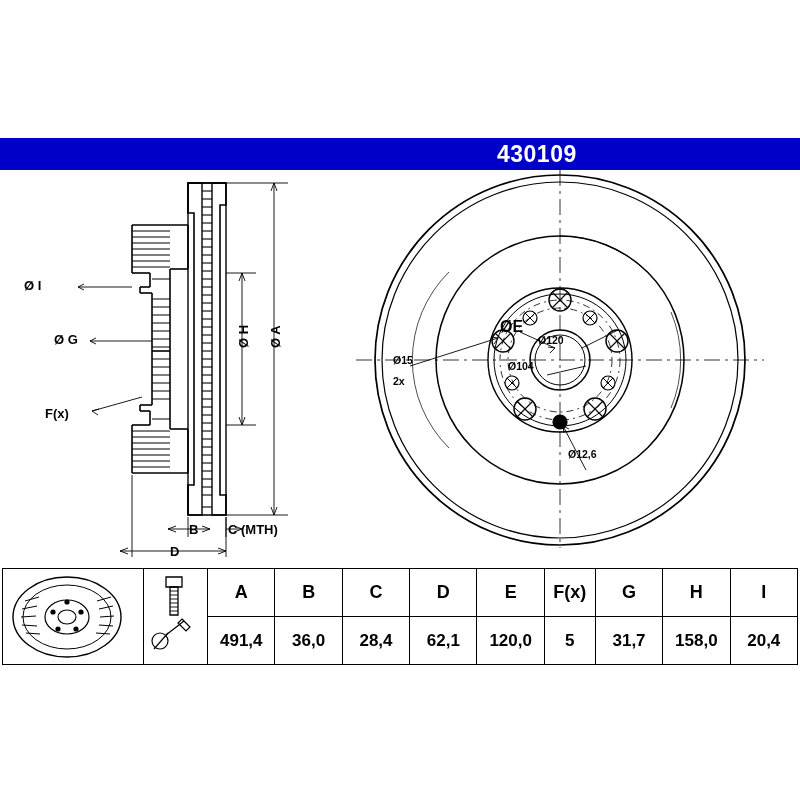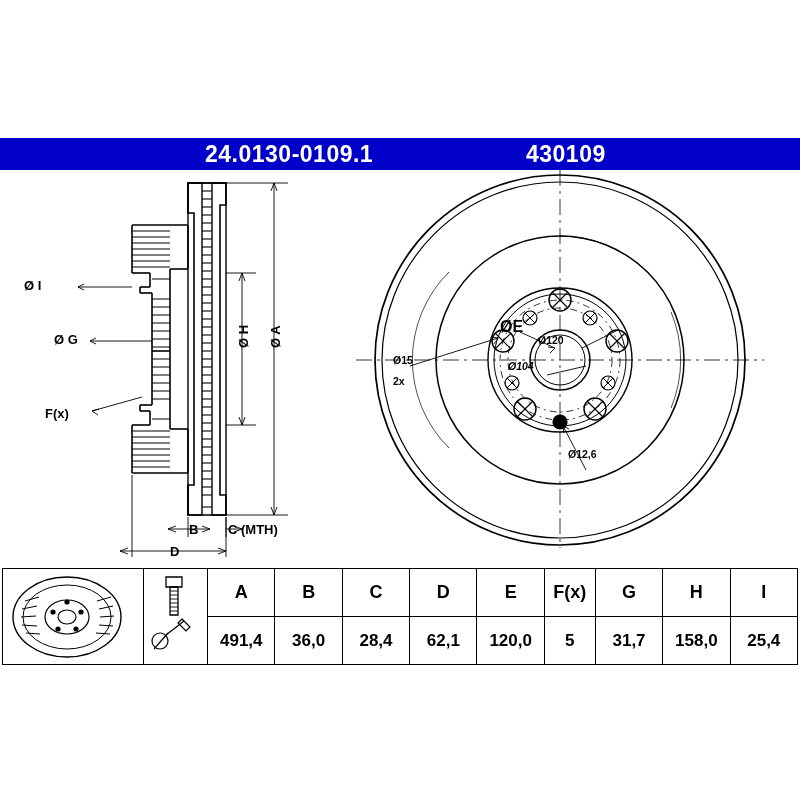--- a/index.html
+++ b/index.html
@@ -27,21 +27,21 @@
   }
   .hdr-partno {
     position:absolute;
     left:205px; top:141px;
     font-size:23px; font-weight:bold;
     color:#ffffff;
     letter-spacing:0.5px;
   }
   .hdr-code {
     position:absolute;
-    left:526px; top:141px;
+    left:497px; top:141px;
     font-size:23px; font-weight:bold;
     color:#ffffff;
     letter-spacing:0.5px;
   }
 
   
   .caption {
     position:absolute;
     left:4px; top:174px;
     font-size:11.5px; font-weight:bold;
@@ -88,21 +88,20 @@
   .col-fx   { width:50px; }
 
   svg { display:block; }
 </style>
 </head>
 <body>
 
 <div id="sheet">
 
   <div class="hdr-bar" style="background: rgb(0, 0, 200);"></div>
-  <div class="hdr-partno">24.0130-0109.1</div>
   <div class="hdr-code">430109</div>
 
 
   <svg width="330" height="400" viewBox="0 0 330 400" style="position:absolute; left:20px; top:165px;">
     <g fill="none" stroke="#000" stroke-width="1.6">
 
       <path d="M168 18 L206 18 L206 40 L200 40 L200 330 L206 330 L206 350 L168 350 L168 320 L174 320 L174 48 L168 48 Z"></path>
     </g>
 
     <g stroke="#000" stroke-width="1.4" fill="none">
@@ -371,21 +370,21 @@
 
     <g fill="none" stroke="#000" stroke-width="0.7">
       <path d="M210 66 A124 124 0 0 1 297 102"></path>
       <path d="M321 142 A124 124 0 0 1 321 238"></path>
       <path d="M99 102 A124 124 0 0 0 99 278"></path>
     </g>
   </svg>
 
   <div class="label small" style="left:500px; top:318px;">ØE</div>
   <div class="label tiny" style="left:538px; top:334px;">Ø120</div>
-  <div class="label tiny" style="left:508px; top:360px;font-style:italic;">Ø104</div>
+  <div class="label tiny" style="left:508px; top:360px;">Ø104</div>
   <div class="label tiny" style="left:393px; top:354px;text-align:center;">Ø15</div>
   <div class="label tiny" style="left:393px; top:375px;">2x</div>
   <div class="label tiny" style="left:568px; top:448px;">Ø12,6</div>
 
   <table class="tbl">
     <tbody>
         <tr>
       <td class="col-ico1 ico" rowspan="2">
         <svg width="134" height="92" viewBox="0 0 134 92">
           <g transform="translate(6,4)">
@@ -454,18 +453,18 @@
     </tr>
     <tr>
       <td>491,4</td>
       <td>36,0</td>
       <td>28,4</td>
       <td>62,1</td>
       <td>120,0</td>
       <td>5</td>
       <td>31,7</td>
       <td>158,0</td>
-      <td>25,4</td>
+      <td>20,4</td>
     </tr>
   </tbody>
     </table>
 
 </div>
 
 </body></html>

